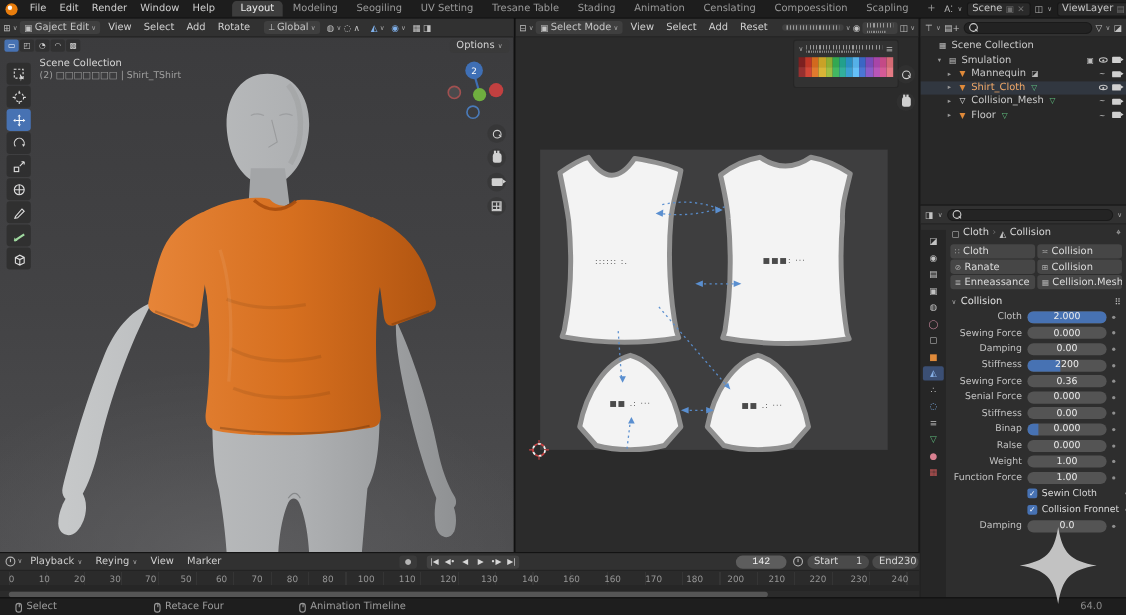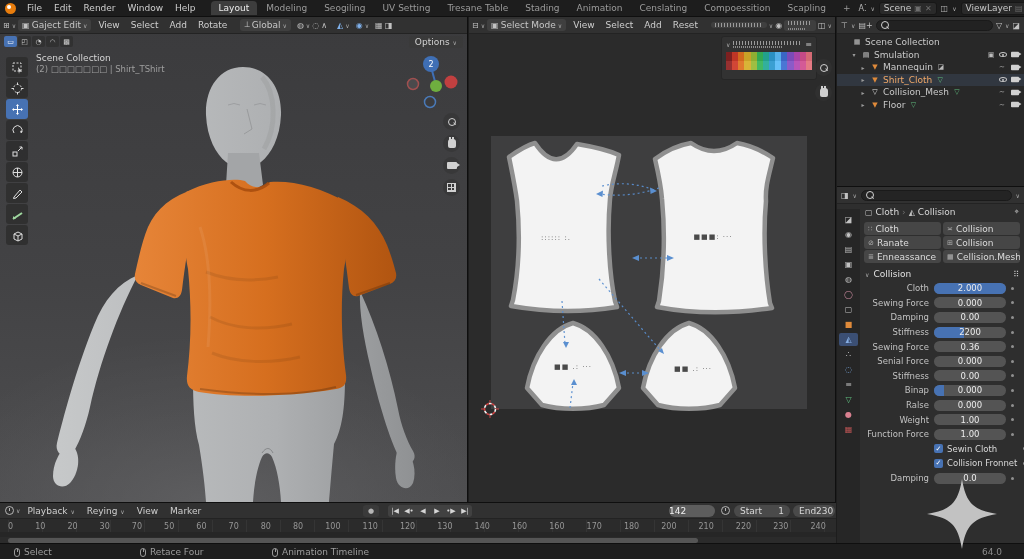--- a/index.html
+++ b/index.html
@@ -117,21 +117,21 @@
   .fdot::after{content:"";width:3px;height:3px;border-radius:50%;background:#8f8f8f;}
   .cbox{width:9px;height:9px;background:#4772b3;border-radius:2px;color:#fff;font-size:7px;display:flex;align-items:center;justify-content:center;flex:none;}
   .fcheckwrap{display:flex;align-items:center;gap:4px;color:#dadada;white-space:nowrap;width:84px;flex:none;font-size:8.5px;}
 
   
   .timeline{position:absolute;left:0;top:502px;width:836px;height:41px;background:#2b2b2b;border-top:1px solid #0f0f0f;}
   .tl-header{position:absolute;left:0;top:0;right:0;height:16px;display:flex;align-items:center;gap:2px;padding:0 5px;background:#313131;border-bottom:1px solid #232323;}
   .transport{position:absolute;left:388px;top:2px;display:flex;background:#414141;border-radius:3px;overflow:hidden;}
   .tp-btn{width:14px;height:12px;display:flex;align-items:center;justify-content:center;font-size:7px;color:#d6d6d6;}
   .rec-btn{position:absolute;left:363px;top:2px;width:16px;height:12px;background:#3a3a3a;border-radius:3px;display:flex;align-items:center;justify-content:center;color:#b5b5b5;font-size:7px;}
-  .frame-field{position:absolute;left:669px;top:2px;width:46px;height:12px;background:#5d5d5d;border-radius:6px;display:flex;align-items:center;justify-content:flex-start;color:#f0f0f0;}
+  .frame-field{position:absolute;left:669px;top:2px;width:46px;height:12px;background:#5d5d5d;border-radius:6px;display:flex;align-items:center;justify-content:center;color:#f0f0f0;font-family:Liberation Mono, monospace;}
   .tl-clock{position:absolute;left:721px;top:3px;}
   .se-field{position:absolute;top:2px;height:12px;background:#4a4a4a;border-radius:6px;display:flex;align-items:center;justify-content:space-between;padding:0 6px;color:#d8d8d8;}
   .ruler{position:absolute;left:8px;right:10px;top:17px;height:12px;display:flex;justify-content:space-between;align-items:center;color:#969696;font-size:8px;
          background:repeating-linear-gradient(90deg,#353535 0 1px,transparent 1px 34px);}
   .tl-track{position:absolute;left:0;right:0;top:29px;height:5px;background:#262626;}
   .tl-scroll{position:absolute;left:8px;top:35px;height:5px;width:690px;background:#555;border-radius:3px;}
 
   
   .statusbar{position:absolute;left:0;top:543px;width:1024px;height:16px;background:#1e1e1e;border-top:1px solid #0f0f0f;}
   .sb-item{position:absolute;top:3px;display:flex;align-items:center;gap:4px;color:#9d9d9d;}

